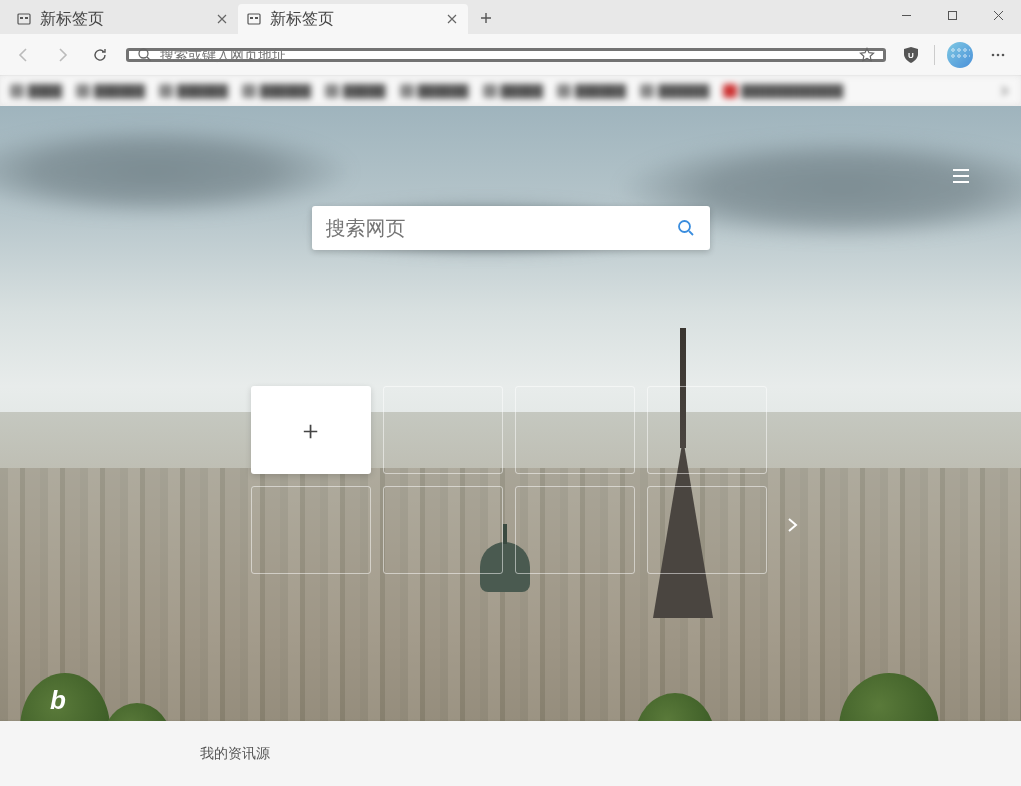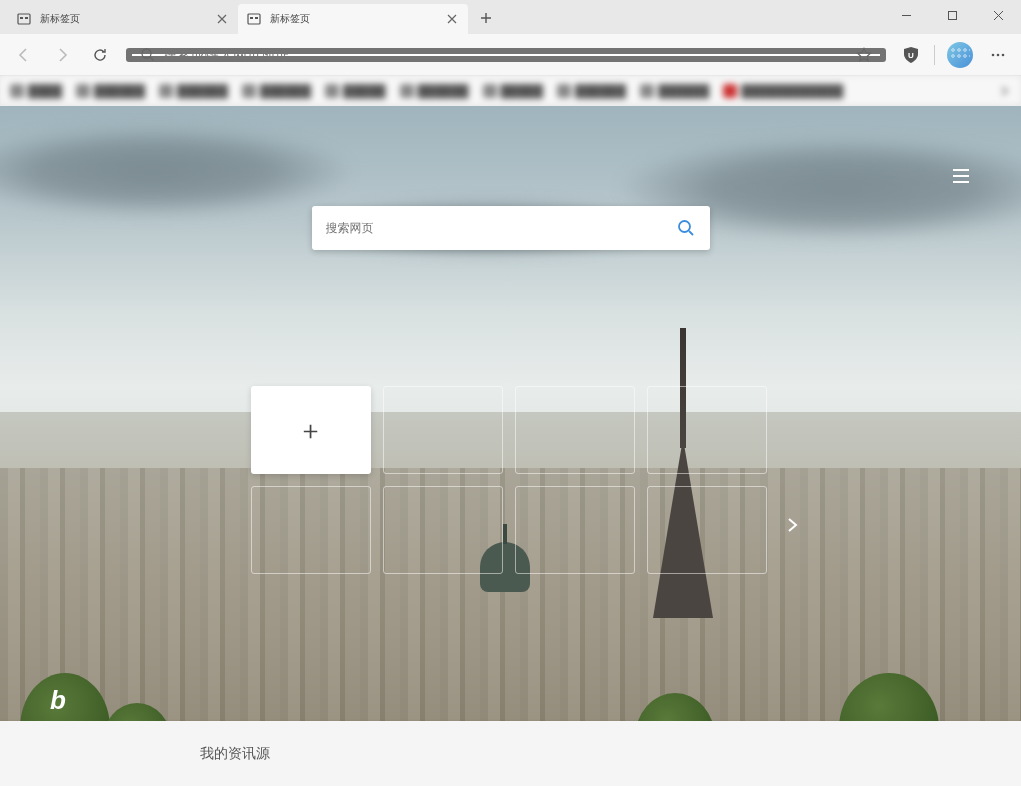--- a/index.html
+++ b/index.html
@@ -1,33 +1,33 @@
 <!DOCTYPE html>
 <html><head>
 <meta charset="utf-8">
 <style>
 * { margin: 0; padding: 0; box-sizing: border-box; font-family: "Microsoft YaHei", "Segoe UI", sans-serif; }
 html, body { width: 1021px; height: 786px; overflow: hidden; background: #e8e8e8; }
 
 
 .titlebar { height: 34px; background: #e8e8e8; display: flex; align-items: flex-end; }
 .tabs { display: flex; height: 30px; margin-left: 8px; }
-.tab { width: 230px; height: 30px; display: flex; align-items: center; padding: 0 8px; font-size: 10px; color: #444; border-radius: 4px 4px 0 0; position: relative; }
+.tab { width: 230px; height: 30px; display: flex; align-items: center; padding: 0 8px; font-size: 16px; color: #444; border-radius: 4px 4px 0 0; position: relative; }
 .tab.active { background: #f7f7f7; }
 .tab .favicon { width: 16px; height: 16px; margin-right: 8px; display:flex; align-items:center; justify-content:center; }
 .tab .close { margin-left: auto; width: 16px; height: 16px; display: flex; align-items: center; justify-content: center; color: #666; }
 .newtab-btn { width: 28px; height: 28px; display: flex; align-items: center; justify-content: center; color: #555; margin-left: 4px; }
 .win-controls { margin-left: auto; display: flex; height: 34px; }
 .win-btn { width: 46px; height: 30px; display: flex; align-items: center; justify-content: center; color: #555; }
 
 
 .toolbar { height: 42px; background: #f7f7f7; display: flex; align-items: center; padding: 0 6px; gap: 2px; border-bottom: 1px solid #ddd; }
 .nav-btn { width: 36px; height: 32px; display: flex; align-items: center; justify-content: center; color: #777; border-radius: 4px; }
 .nav-btn.disabled { color: #bbb; }
-.addr { flex: 1; height: 14px; background: #fff; border: 6px solid #737373; border-radius: 3px; display: flex; align-items: center; padding: 0 8px; margin: 0 6px; }
+.addr { flex: 1; height: 14px; background: #fff; border: 3px solid #737373; border-radius: 3px; display: flex; align-items: center; padding: 0 8px; margin: 0 6px; }
 .addr .search-icon { color: #666; margin-right: 8px; }
 .addr input { border: none; outline: none; flex: 1; font-size: 14px; color: #333; background: transparent; }
 .addr .star { color: #666; margin-left: 6px; }
 .ext-btn { width: 34px; height: 30px; display: flex; align-items: center; justify-content: center; color: #555; }
 .divider { width: 1px; height: 20px; background: #ccc; margin: 0 4px; }
 .avatar { width: 26px; height: 26px; border-radius: 50%; background: linear-gradient(135deg,#7ec8e3,#4a90d9); margin: 0 6px; position:relative; overflow:hidden;}
 .avatar::after{content:"";position:absolute;inset:20% 10% 30% 10%;background:radial-gradient(circle,#fff6 2px,transparent 2px);background-size:6px 6px;}
 
 
 .bookmarks { height: 30px; background: #f7f7f7; display: flex; align-items: center; padding: 0 10px; gap: 14px; filter: blur(3px); border-bottom: 1px solid #e0e0e0; }
@@ -57,21 +57,21 @@
 .trees{position:absolute;left:0;right:0;bottom:0;height:18%;background:linear-gradient(180deg,transparent 0%,#3a4a2a 40%,#2a3a1a 100%);}
 .tree{position:absolute;bottom:5%;border-radius:50% 50% 30% 30%;background:radial-gradient(circle at 40% 30%,#5a7a3a,#2a4a1a);}
 .t1{left:2%;width:90px;height:110px;}
 .t2{left:10%;width:70px;height:80px;}
 .t3{right:30%;width:80px;height:90px;}
 .t4{right:8%;width:100px;height:110px;}
 
 
 .menu-btn { position: absolute; top: 50px; right: 40px; width: 40px; height: 40px; display: flex; align-items: center; justify-content: center; color: #fff; }
 .search-box { position: absolute; top: 100px; left: 50%; transform: translateX(-50%); width: 398px; height: 44px; background: #fff; border-radius: 3px; box-shadow: 0 2px 6px rgba(0,0,0,.2); display: flex; align-items: center; padding: 0 14px; }
-.search-box input { border: none; outline: none; flex: 1; font-size: 12px; color: #666; }
+.search-box input { border: none; outline: none; flex: 1; font-size: 20px; color: #666; }
 .search-box .go { color: #3a8dde; }
 .tiles { position: absolute; top: 280px; left: 50%; transform: translateX(-50%); width: 520px; }
 .tile-row { display: flex; gap: 12px; margin-bottom: 12px; }
 .tile { width: 120px; height: 88px; border: 1px solid rgba(255,255,255,.5); border-radius: 3px; display: flex; align-items: center; justify-content: center; }
 .tile.add { background: #fff; border: none; box-shadow: 0 2px 6px rgba(0,0,0,.15); }
 .tile.add .plus { font-size: 26px; color: #444; font-weight: 300; }
 .tiles-next{position:absolute;right:-30px;top:130px;color:rgba(255,255,255,.8);}
 .bing-logo { position: absolute; left: 50px; bottom: 70px; color: #fff; font-size: 26px; font-weight: bold; font-style: italic; }
 
 

